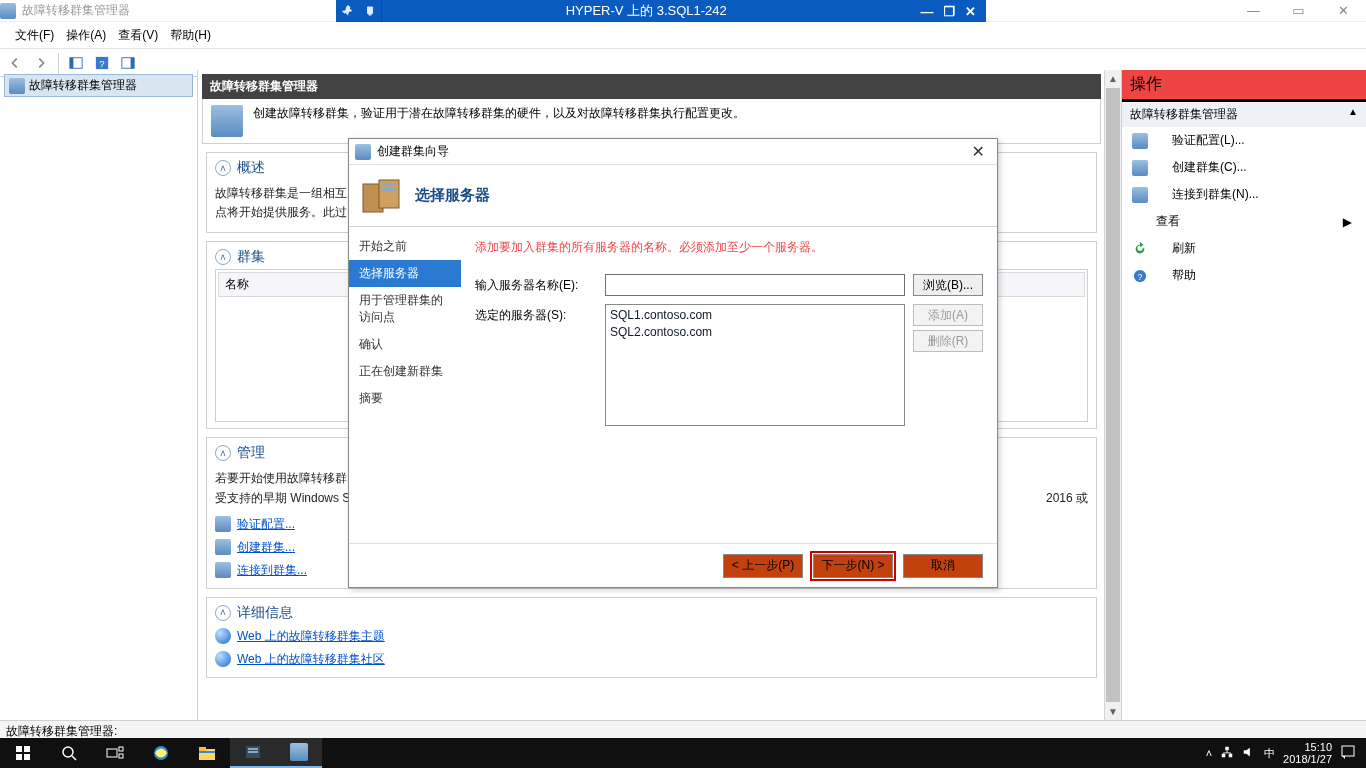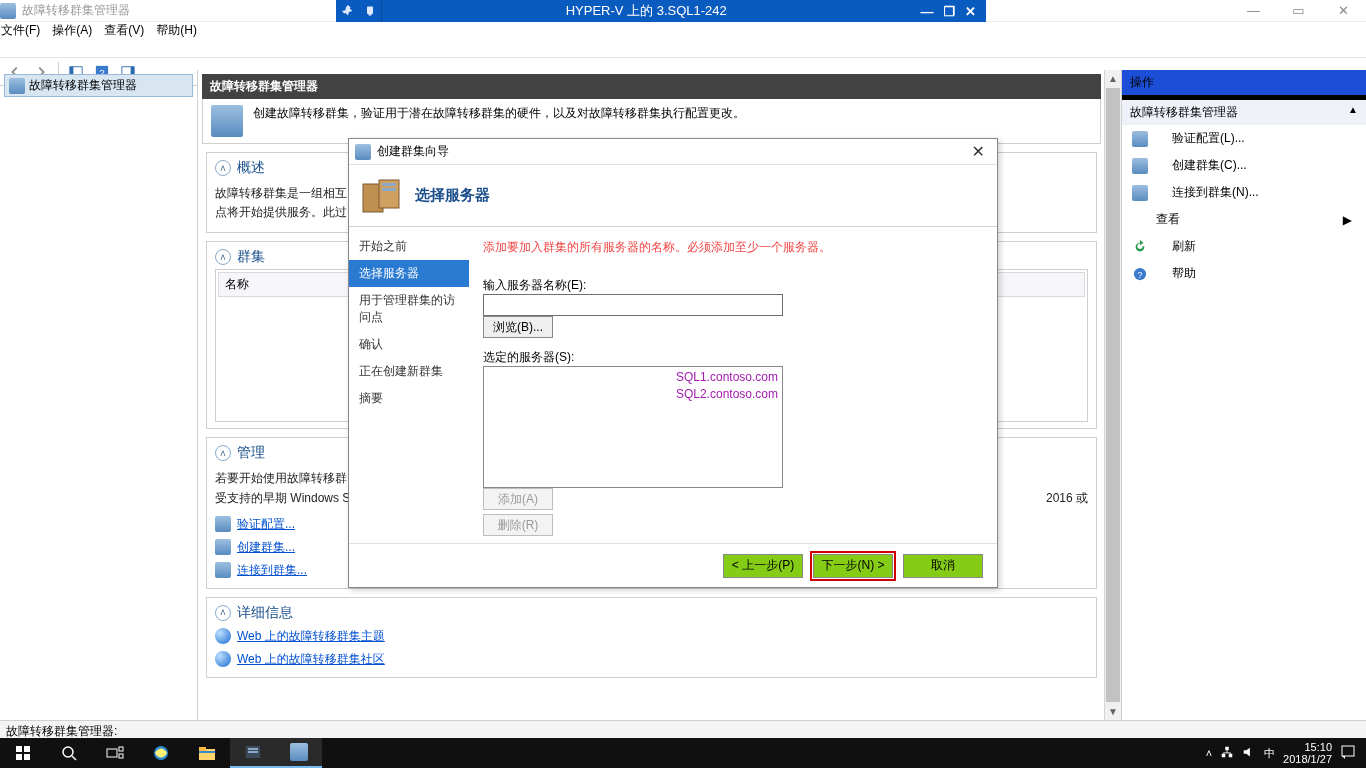--- a/index.html
+++ b/index.html
@@ -12,21 +12,21 @@
 .host-ctrls .btn { width: 45px; height: 22px; display: flex; align-items: center; justify-content: center; color: #888; font-size: 13px; }
 
 
 .hyperv-bar { position: absolute; left: 336px; top: 0; width: 650px; height: 22px; background: linear-gradient(#0a5bbf,#0a5bbf); display: flex; align-items: center; color: #fff; font-size: 13px; }
 .hyperv-bar .seg { width: 46px; height: 22px; background: #0a5bbf; display: flex; align-items: center; justify-content: space-around; border-right: 1px solid #0a4a9a; }
 .hyperv-bar .seg svg { fill: #dfe9ff; }
 .hyperv-bar .title { flex: 1; text-align: center; }
 .hyperv-bar .wctrls { display: flex; gap: 10px; padding: 0 10px; font-weight: bold; }
 
 
-.menubar { height: 36px; display: flex; padding: 0 1px; gap: 12px; border-bottom: 1px solid #e5e5e5; }
+.menubar { height: 27px; display: flex; align-items: center; padding: 0 15px; gap: 12px; border-bottom: 1px solid #e5e5e5; }
 .menubar span { color: #000; font-size: 12px; }
 
 
 .toolbar { height: 28px; display: flex; align-items: center; padding: 0 4px; border-bottom: 1px solid #d0d0d0; gap: 4px; }
 .toolbar .tbtn { width: 22px; height: 22px; display: flex; align-items: center; justify-content: center; border: 1px solid transparent; }
 .toolbar .sep { width: 1px; height: 20px; background: #d0d0d0; margin: 0 2px; }
 
 
 .workspace { position: absolute; left: 0; top: 70px; right: 0; bottom: 48px; display: flex; }
 .tree-pane { width: 198px; border-right: 1px solid #d0d0d0; padding: 4px; }
@@ -51,21 +51,21 @@
 .cluster-table { width: 100%; border: 1px solid #cfcfcf; background: #fff; }
 .cluster-table th { background: #f6f6fa; border: 1px solid #dadada; text-align: left; padding: 3px 6px; font-weight: normal; }
 .cluster-table td { height: 120px; }
 
 .linkrow { display: flex; align-items: center; gap: 6px; padding: 3px 0; }
 .linkrow .lic { width: 16px; height: 16px; }
 .linkrow a { color: #0050d0; text-decoration: underline; }
 
 
 .actions-pane { width: 244px; background: #fff; }
-.actions-pane .ap-head { background: #1d4ed8; border-bottom: 5px solid #000000; padding: 4px 8px; font-size: 12px; }
+.actions-pane .ap-head { background: #ef4444; border-bottom: 3px solid #000000; padding: 4px 8px; font-size: 16px; }
 .actions-pane .ap-sub { background: #eef2f8; padding: 4px 8px; font-size: 12px; display:flex; }
 .actions-pane .ap-sub .tri { margin-left: auto; font-size: 10px; }
 .ap-item { display: flex; align-items: center; gap: 24px; padding: 5px 10px; }
 .ap-item .aic { width: 16px; height: 16px; display: inline-flex; align-items:center; justify-content:center; }
 .ap-item.view { justify-content: space-between; padding-right: 14px; }
 
 
 .statusbar { position: absolute; left: 0; right: 0; bottom: 30px; height: 18px; background: #f4f4f4; border-top: 1px solid #d0d0d0; padding: 2px 6px; font-size: 12px; }
 
 
@@ -82,29 +82,29 @@
 .wizard .wtitle .x { margin-left: auto; font-size: 16px; color: #333; padding: 0 6px; }
 .wizard .banner { height: 62px; display: flex; align-items: center; padding: 0 10px; border-bottom: 1px solid #d0d0d0; gap: 12px; }
 .wizard .banner .bic { width: 44px; height: 44px; }
 .wizard .banner h2 { font-size: 15px; color: #1a4e8a; font-weight: bold; }
 .wizard .wbody { display: flex; height: 316px; }
 .wizard .nav { width: 120px; background: #fff; padding: 6px 0; }
 .wizard .nav .ni { padding: 5px 10px; color: #333; }
 .wizard .nav .ni.sel { background: #2a7ad2; color: #fff; }
 .wizard .main { flex: 1; padding: 10px 14px; }
 .wizard .hint { color: #ef4444; padding: 2px 0 18px 0; }
-.wizard .row { display: flex; align-items: flex-start; gap: 0; margin-bottom: 8px; flex-direction: column; }
+.wizard .row { display: flex; align-items: flex-start; gap: 8px; margin-bottom: 8px; }
 .wizard .lbl { width: 122px; padding-top: 3px; }
 .wizard input[type=text] { width: 300px; height: 22px; border: 1px solid #707070; padding: 0 4px; font-size: 12px; }
-.wizard .srvbox { width: 300px; height: 122px; border: 1px solid #888; padding: 2px 4px; font-family: "SimSun", monospace; font-size: 12px; line-height: 1.4; color: #a21caf; background: #fff; text-align: right; }
+.wizard .srvbox { width: 300px; height: 122px; border: 1px solid #888; padding: 2px 4px; font-family: "SimSun", monospace; font-size: 12px; line-height: 1.4; color: #0f172a; background: #fff; }
 .wizard .sidebtns { display: flex; flex-direction: column; gap: 4px; }
 .wizard .btn { min-width: 70px; height: 22px; border: 1px solid #888; background: #efefef; font-size: 12px; display: inline-flex; align-items: center; justify-content: center; padding: 0 8px; }
 .wizard .btn.disabled { color: #9a9a9a; border-color: #bdbdbd; background: #f3f3f3; }
 .wizard .footer { height: 44px; border-top: 1px solid #e0e0e0; display: flex; align-items: center; justify-content: flex-end; gap: 10px; padding: 0 14px; }
-.wizard .footer .fbtn { height: 24px; min-width: 80px; border: 1px solid #888; background: #84cc16; display: inline-flex; align-items: center; justify-content: center; font-size: 12px; padding: 0 6px; }
+.wizard .footer .fbtn { height: 24px; min-width: 80px; border: 1px solid #888; background: #c2410c; display: inline-flex; align-items: center; justify-content: center; font-size: 12px; padding: 0 6px; }
 .wizard .footer .fbtn.primary { outline: 2px solid #d00000; outline-offset: 1px; }
 
 .ic-cluster { background: linear-gradient(#9cbfe0,#5a8cc0); border-radius: 2px; }
 .ic-globe { background: radial-gradient(circle at 30% 30%, #bde0ff, #1a6ad0); border-radius: 50%; }
 </style>
 </head>
 <body>
 
 <div class="host-titlebar">
   <span style="width:16px;height:16px;display:inline-block;" class="ic-cluster"></span>

